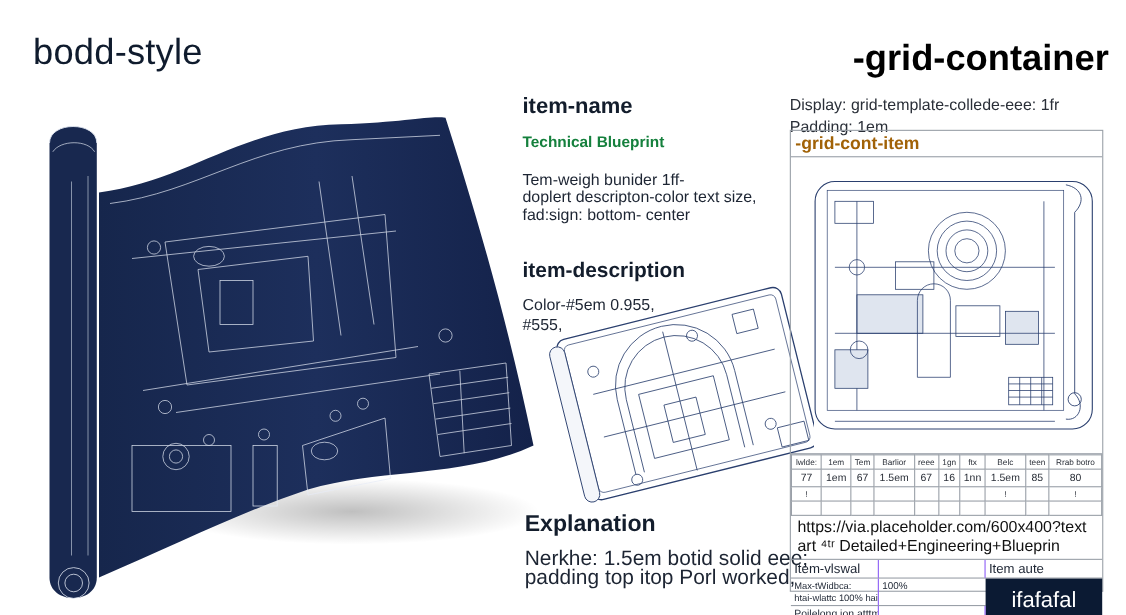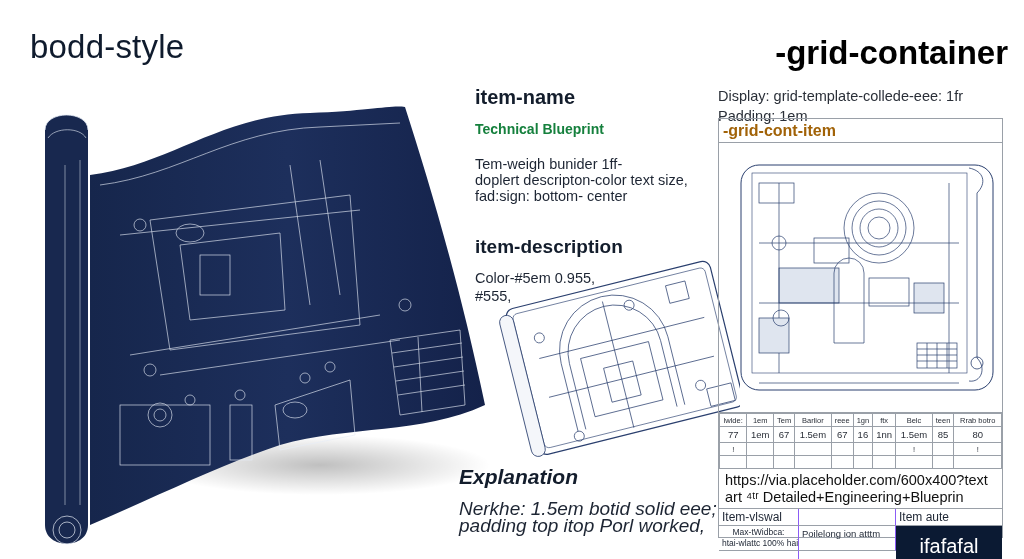--- a/index.html
+++ b/index.html
@@ -12,21 +12,21 @@
 
   .mid-col { position: absolute; left: 475px; top: 84px; width: 240px; }
   .h-item { font-size: 20px; font-weight: 700; color: #131d2c; line-height: 26px; }
   .h-tech { font-size: 14px; font-weight: 700; color: #15803d; margin-top: 6px; line-height: 26px; }
   .p-mid { font-size: 14.5px; color: #1d2533; line-height: 16px; margin-top: 14px; white-space: pre-line; }
   .h-desc { font-size: 19px; font-weight: 700; color: #131d2c; margin-top: 31px; line-height: 24px; }
   .p-color { font-size: 14.5px; color: #1d2533; line-height: 18px; margin-top: 10px; white-space: pre-line; }
 
   .small-print { position: absolute; left: 490px; top: 240px; width: 250px; height: 225px; }
 
-  .explain { position: absolute; left: 459px; top: 465px; width: 260px; font-style: italic; }
+  .explain { position: absolute; left: 477px; top: 465px; width: 260px; }
   .h-explain { font-size: 21px; font-weight: 700; color: #131d2c; }
   .p-explain { font-size: 19px; color: #1d2533; margin-top: 11px; line-height: 17px; white-space: pre-line; }
 
   .right { position: absolute; left: 718px; top: 34px; width: 290px; }
   .h-grid { font-size: 33px; font-weight: 700; color: #000000; text-align: right; padding-left: 20px; }
   .p-grid { font-size: 14.5px; color: #2a2f38; margin-top: 14px; line-height: 20px; white-space: pre-line; }
 
   .frame { position: absolute; left: 718px; top: 118px; width: 285px; height: 420px; border: 1px solid #9aa0a8; }
   .frame-title { height: 24px; border-bottom: 1px solid #9aa0a8; font-size: 16px; font-weight: 700; padding-left: 4px; line-height: 24px; color: #a16207; }
   .frame-img { position: relative; height: 270px; border-bottom: 1px solid #9aa0a8; }
@@ -34,21 +34,21 @@
   table.spec { width: 100%; border-collapse: collapse; font-size: 7.5px; color: #2a2f38; }
   table.spec td { border: 1px solid #9aa0a8; text-align: center; height: 13px; padding: 0 1px; }
   table.spec tr.vals td { font-size: 9.5px; height: 16px; }
 
   .url { font-size: 14.5px; color: #111; line-height: 17px; padding: 3px 6px; border-bottom: 1px solid #9aa0a8; height: 40px; white-space: pre-line; }
 
   .bottom-grid { display: grid; grid-template-columns: 80px 97px 1fr; grid-template-rows: 17px 25px 16px; font-size: 11px; color: #1d2533; }
   .bottom-grid > div { border-right: 1px solid #8b5cf6; border-bottom: 1px solid #9aa0a8; padding: 0 3px; overflow: hidden; white-space: nowrap; }
   .bottom-grid .c-visual { font-size: 12px; line-height: 16px; }
   .bottom-grid .c-auto { text-align: left; font-size: 12px; line-height: 16px; border-right: none; }
-  .bottom-grid .c-max { font-size: 8.5px; line-height: 11px; padding-top: 1px; text-align: center; }
+  .bottom-grid .c-max { font-size: 8.5px; line-height: 11px; padding-top: 1px; }
   .bottom-grid .c-100 { font-size: 9px; line-height: 11px; padding-top: 1px; border-right: none; }
   .bottom-grid .c-dark { grid-row: 2 / span 2; grid-column: 3; background: #0b1a33; color: #ffffff; font-size: 20px; display: flex; align-items: center; justify-content: center; border-right: none; border-bottom: none; }
   .bottom-grid .c-pad { font-size: 9.5px; line-height: 15px; }
 </style>
 </head>
 <body>
 
 <div class="title-main">bodd-style</div>
 
 <svg class="big-roll" viewBox="0 0 470 450">
@@ -253,17 +253,18 @@
 art ⁴ᵗʳ Detailed+Engineering+Blueprin</div>
 
   <div class="bottom-grid">
     <div class="c-visual">Item-vlswal</div>
     <div></div>
     <div class="c-auto">Item aute</div>
     <div class="c-max">
       <span>Max-tWidbca:</span><br>
       <span>htai-wlattc 100% haight auto</span>
     </div>
+    <div class="c-100">100%</div>
     <div class="c-dark">ifafafal</div>
     <div class="c-pad">Poilelong ion atttm</div>
     <div></div>
   </div>
 </div>
 
 </body></html>

